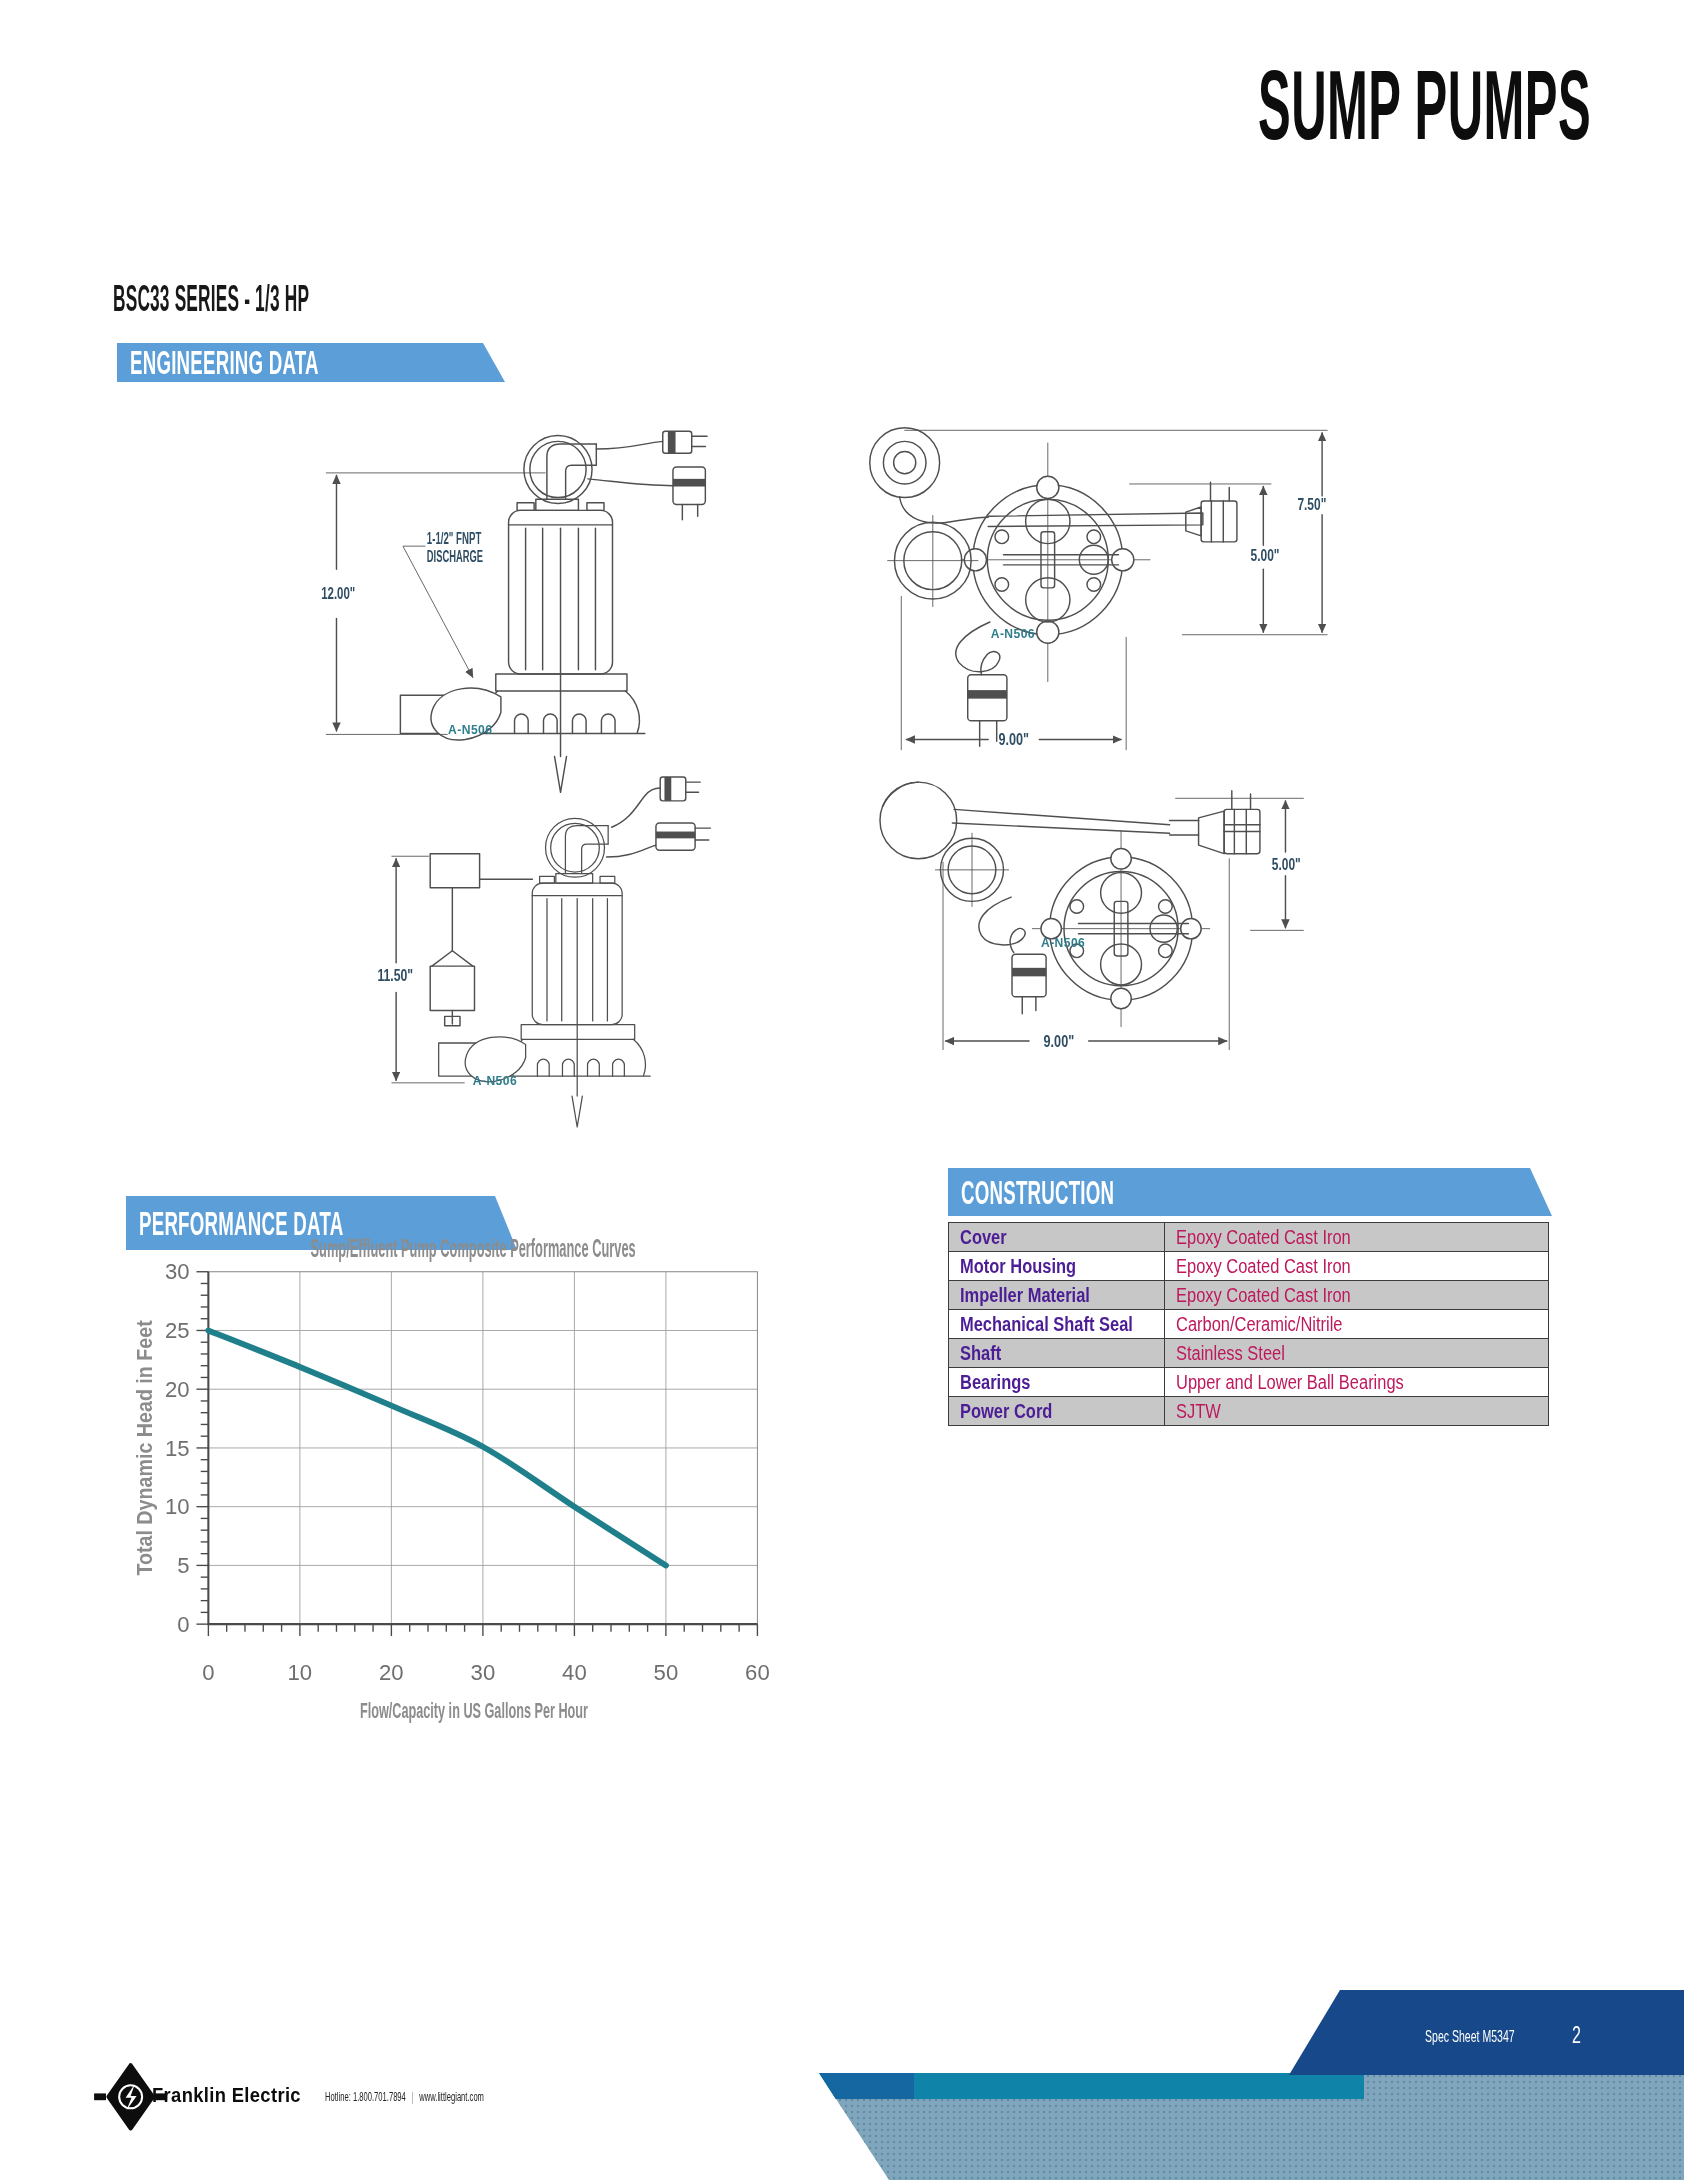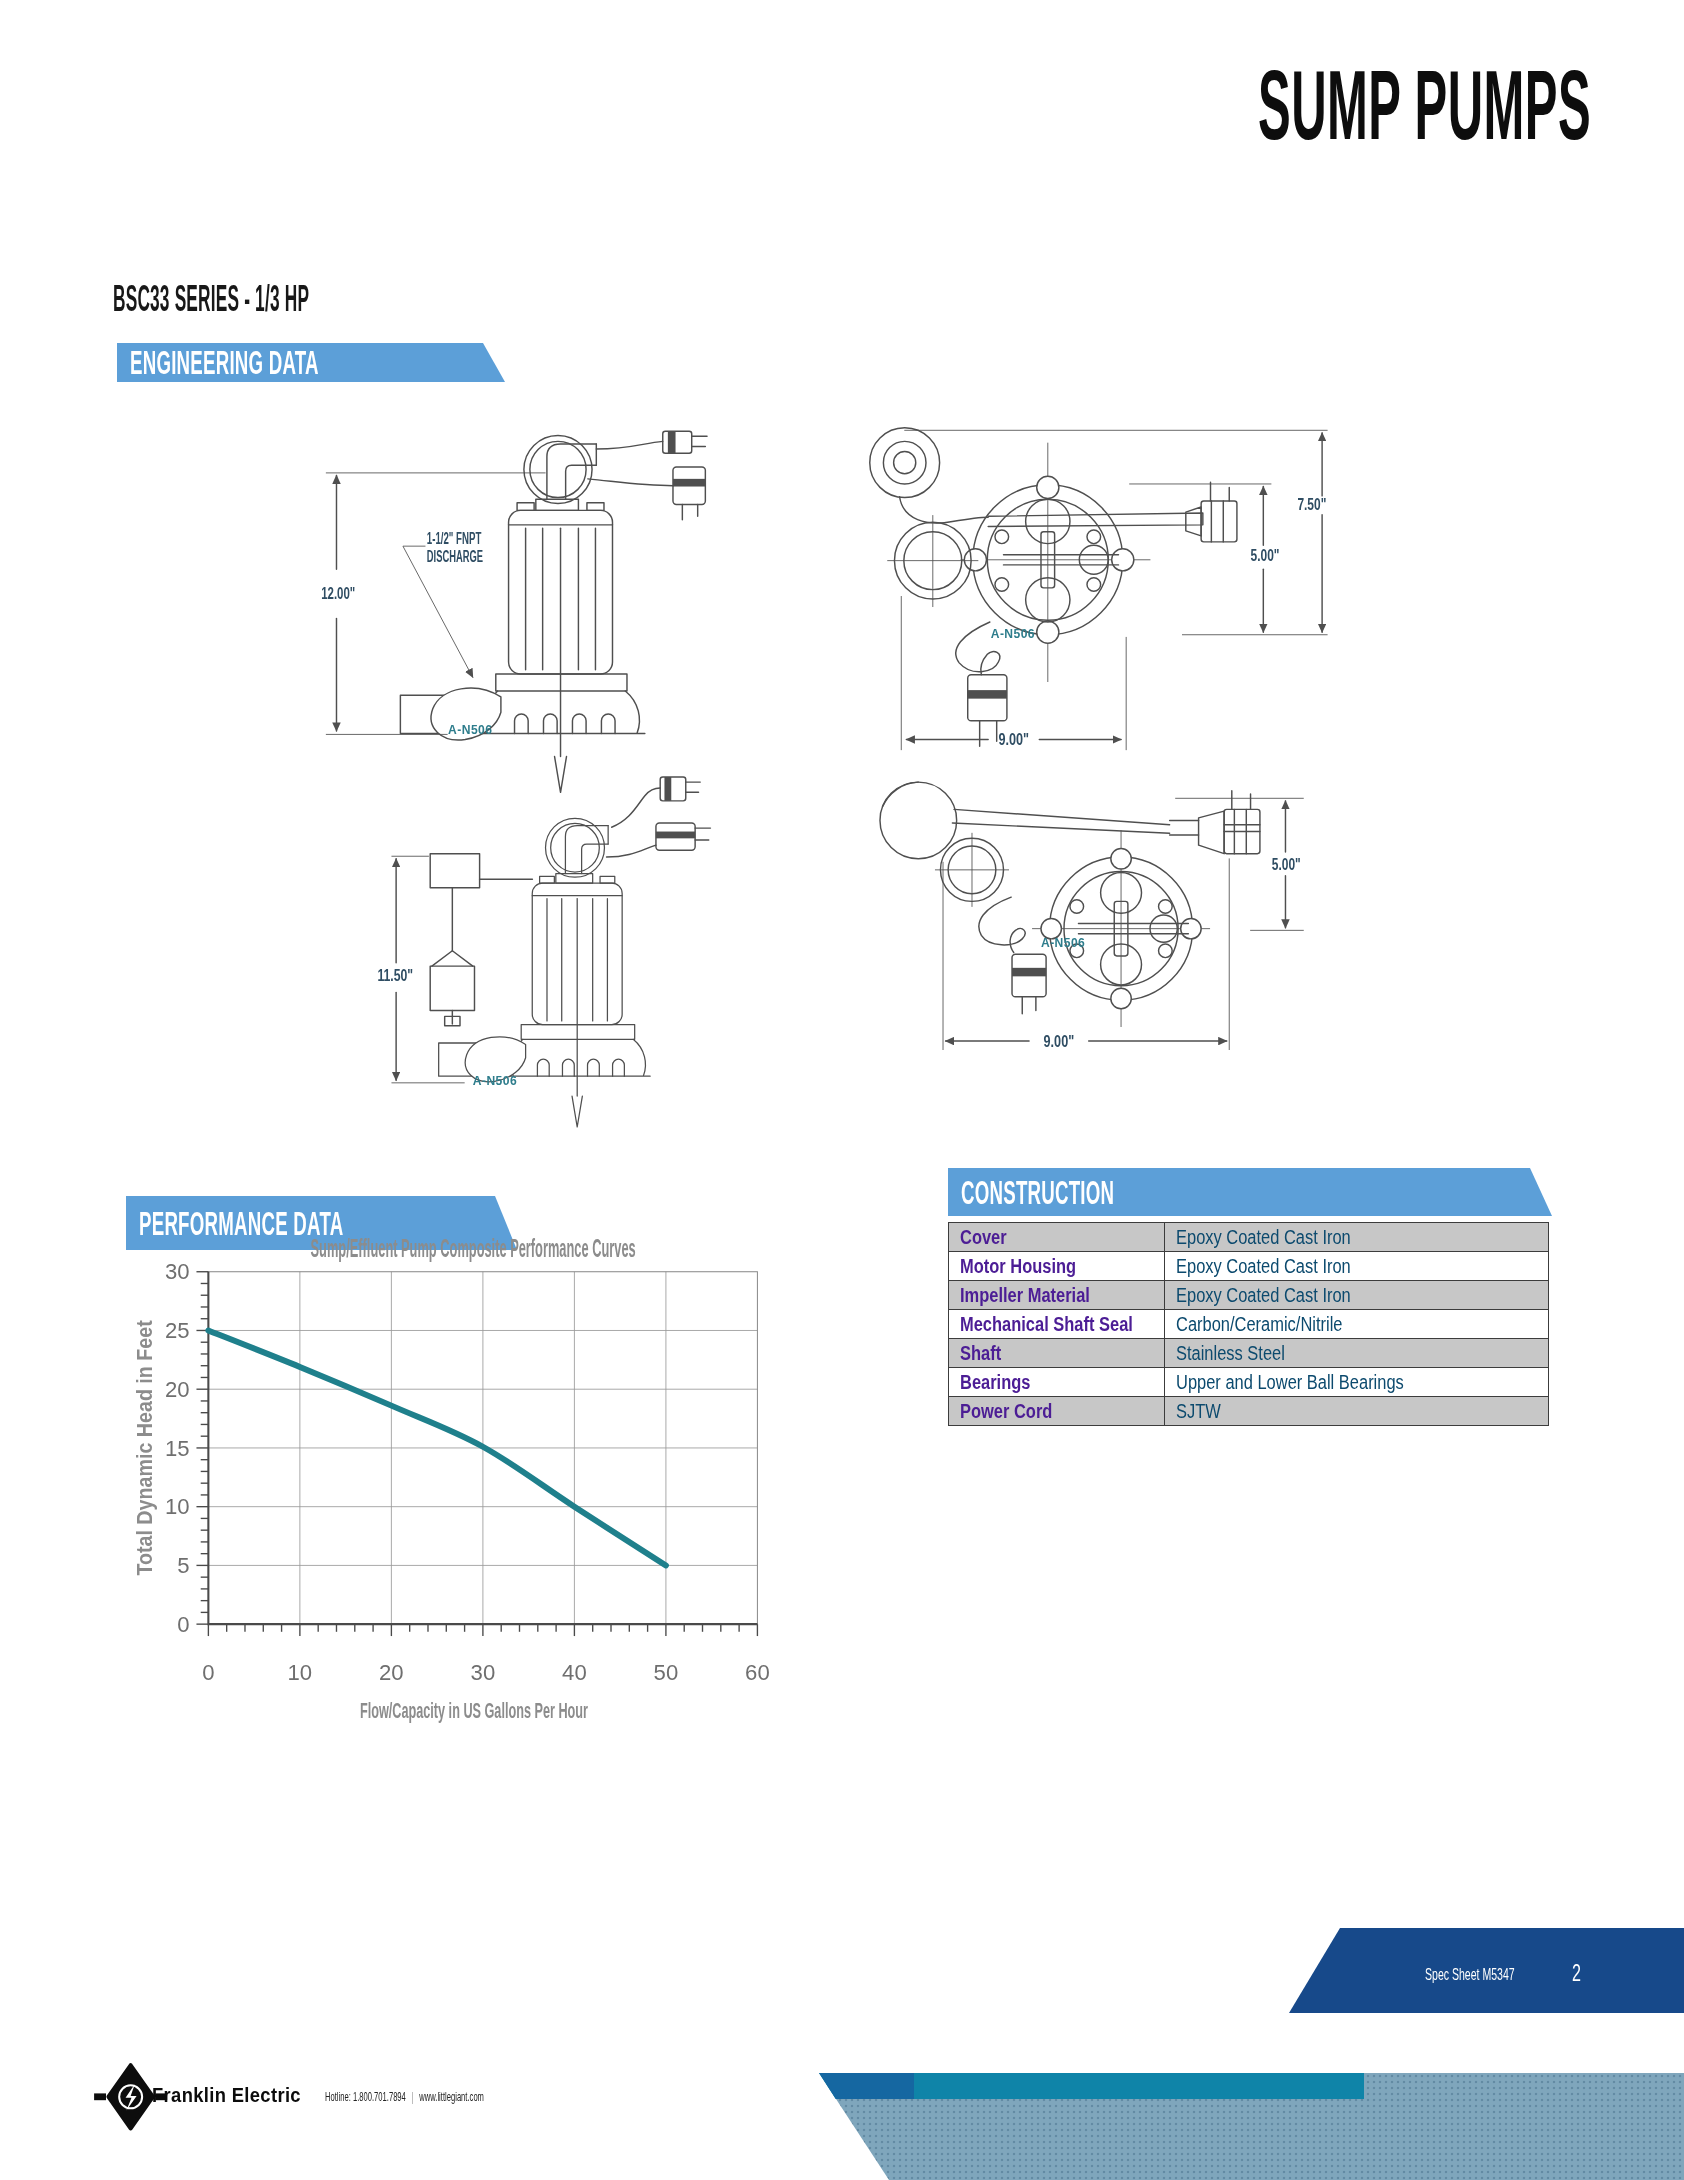--- a/index.html
+++ b/index.html
@@ -38,21 +38,21 @@
 
   
   #construction-table{
     position:absolute;left:948px;top:1222px;width:601px;
     border-collapse:collapse;table-layout:fixed;
   }
   #construction-table td{
     border:0.9px solid #3c3c3c;height:28px;padding:0 0 0 11px;font-size:19.6px;vertical-align:middle;
   }
   #construction-table td.k{width:204px;font-weight:700;color:#4c1d95}
-  #construction-table td.v{color:#0c4a6e}
+  #construction-table td.v{color:#be185d}
   #construction-table tr:nth-child(odd){background:var(--row-gray)}
   #construction-table tr:nth-child(even){background:#ffffff}
   #construction-table .cellcond{display:inline-block;transform:scaleX(.84);transform-origin:0 50%;white-space:nowrap}
 
   
   #drawings{left:0;top:0}
   .draw{stroke:#4f4f4f;stroke-width:1.7;fill:none;stroke-linejoin:round;stroke-linecap:round}
   .thin{stroke-width:1}
   .band{fill:#4f4f4f;stroke:none}
   .wfill{fill:#fff}
@@ -69,21 +69,21 @@
   }
   #footer-strip{
     left:819px;top:2073px;width:545px;height:26.4px;background:var(--teal-strip);
     clip-path:polygon(0 0,100% 0,100% 100%,17px 100%);
   }
   #footer-strip .dark-block{
     position:absolute;left:0;top:0;width:95px;height:26.4px;background:var(--dark-blue-block);
     clip-path:polygon(0 0,100% 0,100% 100%,17px 100%);
   }
   #footer-navy{
-    left:1289px;top:1928px;width:396px;height:85px;background:var(--navy);
+    left:1289px;top:1990px;width:396px;height:85px;background:var(--navy);
     clip-path:polygon(51px 0,100% 0,100% 100%,0 100%);
   }
   #spec-sheet-label{
     position:absolute;left:136px;top:37px;color:#fff;font-size:17px;font-weight:400;
     transform:scaleX(.62);transform-origin:0 0;white-space:nowrap;
   }
   #page-number{
     position:absolute;left:283px;top:32px;color:#fff;font-size:23px;font-weight:400;
     transform:scaleX(.7);transform-origin:0 0;
   }

